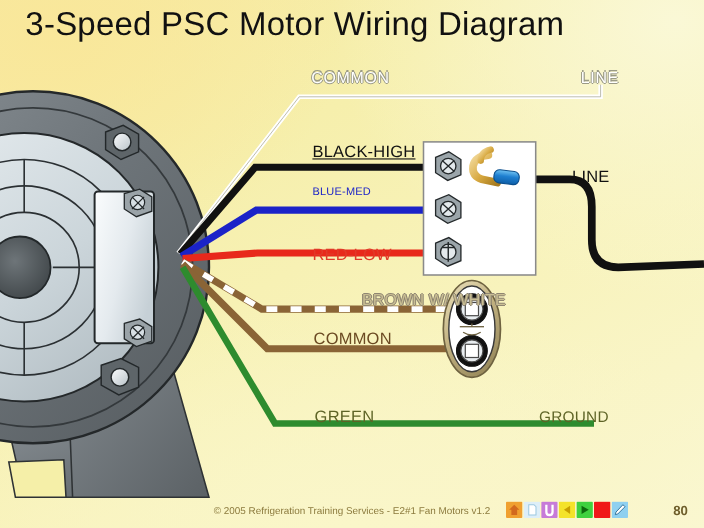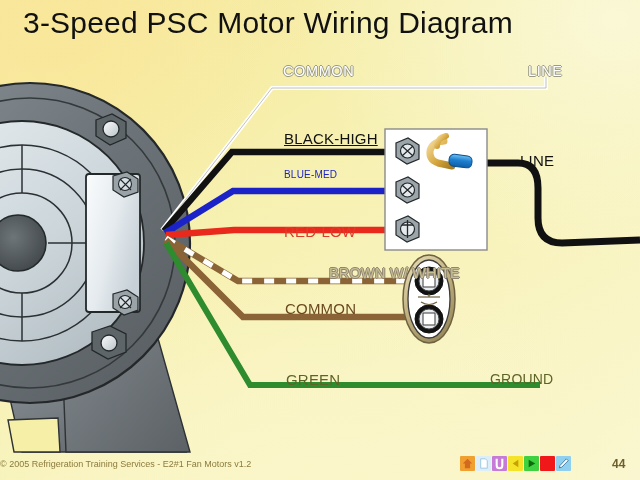--- a/index.html
+++ b/index.html
@@ -36,21 +36,21 @@
   .lbl-red  {left:248px;top:196px;font-size:15px;color:#E03A28;letter-spacing:.2px;margin-top:28px;}
   .lbl-bww  {left:249px;top:266px;font-size:14.5px;color:#C9BE93;
     text-shadow:-1px 0 #8f8672,1px 0 #8f8672,0 -1px #8f8672,0 1px #8f8672;letter-spacing:.2px;margin-left:44px;}
   .lbl-brown{left:249px;top:301px;font-size:15px;color:#6B4A22;letter-spacing:.2px;}
   .lbl-green{left:250px;top:372px;font-size:15px;color:#5E6426;letter-spacing:.2px;}
   .lbl-ground{left:454px;top:372px;font-size:14px;color:#5E6426;letter-spacing:.2px;}
   .lbl-lineMid{left:484px;top:153px;font-size:15px;color:#111;letter-spacing:.2px;}
 
   
   .footer{
-    position:absolute;left:0;top:459px;width:640px;text-align:left;
+    position:absolute;left:0;top:459px;width:640px;text-align:center;
     font-size:9px;color:#8C7B3E;white-space:nowrap;
   }
   .page-no{
     position:absolute;left:612px;top:457px;font-size:12px;
     font-weight:bold;color:#6E5E2B;
   }
 
   
   .navbar{position:absolute;left:460px;top:456px;display:flex;gap:1px;align-items:center;}
   .navbtn{width:15px;height:15px;display:block;border-radius:1px;}
@@ -231,21 +231,21 @@
   <div class="lbl lbl-black">BLACK-HIGH</div>
   <div class="lbl lbl-blue">BLUE-MED</div>
   <div class="lbl lbl-red">RED-LOW</div>
   <div class="lbl lbl-bww">BROWN W/ WHITE</div>
   <div class="lbl lbl-brown">COMMON</div>
   <div class="lbl lbl-green">GREEN</div>
   <div class="lbl lbl-ground">GROUND</div>
   <div class="lbl lbl-lineMid">LINE</div>
 
   <div class="footer">© 2005 Refrigeration Training Services - E2#1 Fan Motors v1.2</div>
-  <div class="page-no">44</div>
+  <div class="page-no">80</div>
 
   <div class="navbar">
     <svg class="navbtn" viewBox="0 0 16 16">
       <rect width="16" height="16" fill="#F0A030"></rect>
       <path d="M8 3 L13 8 L10.8 8 L10.8 13 L5.2 13 L5.2 8 L3 8 Z" fill="#D2691E"></path>
     </svg>
     <svg class="navbtn" viewBox="0 0 16 16">
       <rect width="16" height="16" fill="#DDEEF8"></rect>
       <path d="M5 3 L10 3 L12 5 L12 13 L5 13 Z" fill="#FFFFFF" stroke="#9CC8E0" stroke-width="1"></path>
     </svg>

